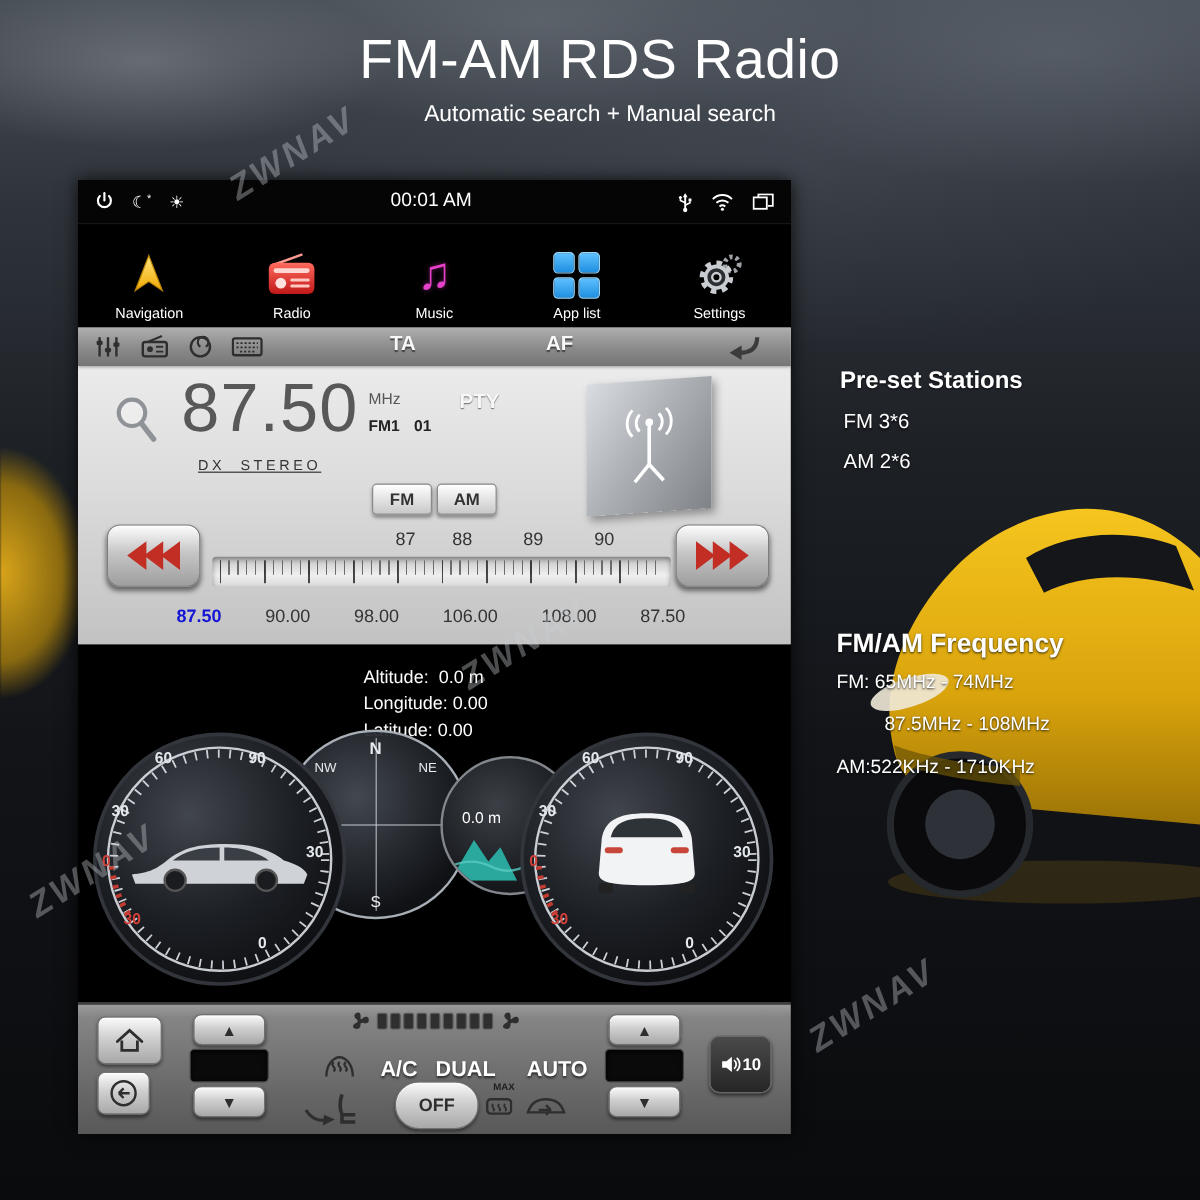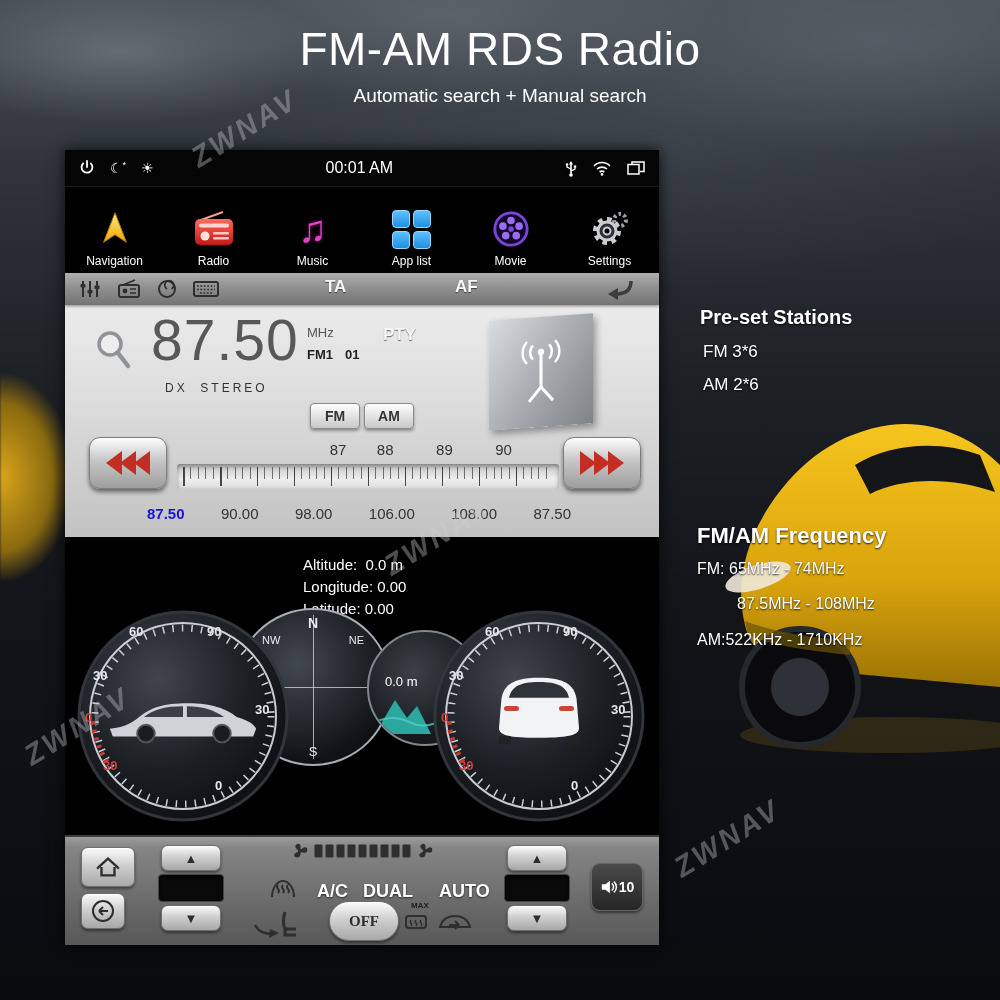--- a/index.html
+++ b/index.html
@@ -55,21 +55,21 @@
   .radio-toolbar{position:absolute;left:0;top:0;width:100%;height:32px;
     background:linear-gradient(180deg,#aeaeae,#8a8a8a 55%,#757575);box-shadow:0 1px 3px rgba(0,0,0,.45);}
   .tb-icons{position:absolute;left:14px;top:4px;height:24px;display:flex;gap:16px;align-items:center;}
   .tb-txt{position:absolute;top:4px;font-size:17px;font-weight:bold;color:#f8f8f8;text-shadow:0 1px 1px rgba(0,0,0,.55);cursor:pointer;}
   .tb-ta{left:260px;} .tb-pty{left:318px;margin-top:48px;} .tb-af{left:390px;}
   .tb-return{position:absolute;right:24px;top:5px;cursor:pointer;}
   .radio-search{position:absolute;left:28px;top:56px;cursor:pointer;}
   .radio-freq{position:absolute;left:86px;top:34px;font-size:57px;color:#585858;letter-spacing:1px;}
   .radio-unit{position:absolute;left:242px;top:52px;font-size:13px;color:#555;}
   .radio-band{position:absolute;left:242px;top:74px;font-size:13px;font-weight:bold;color:#222;display:flex;gap:12px;}
-  .radio-signal{position:absolute;left:100px;top:108px;font-size:12px;color:#333;letter-spacing:3px;white-space:pre;}
+  .radio-signal{position:absolute;left:100px;top:108px;font-size:12px;color:#333;letter-spacing:3px;white-space:pre;text-decoration:underline;}
   .antenna-tile{position:absolute;left:424px;top:44px;width:104px;height:110px;transform:skewY(-4deg);
     background:linear-gradient(125deg,#d9dce0 0%,#aeb2b7 45%,#7f8388 100%);box-shadow:3px 4px 7px rgba(0,0,0,.35);
     display:flex;align-items:center;justify-content:center;}
   .band-btn{position:absolute;top:130px;width:50px;height:26px;border:1px solid #8a8a8a;border-radius:4px;
     background:linear-gradient(180deg,#fff,#c8c8c8);box-shadow:0 2px 3px rgba(0,0,0,.35), inset 0 1px 0 #fff;
     font-size:14px;font-weight:bold;color:#333;display:flex;align-items:center;justify-content:center;cursor:pointer;}
   .fm-btn{left:245px;} .am-btn{left:299px;}
   .seek-btn{position:absolute;top:164px;width:78px;height:52px;border-radius:11px;border:1px solid #7d7d7d;
     background:linear-gradient(180deg,#fdfdfd,#c6c6c6 45%,#9e9e9e);box-shadow:0 3px 4px rgba(0,0,0,.5), inset 0 1px 0 #fff;
     display:flex;align-items:center;justify-content:center;cursor:pointer;}
@@ -128,21 +128,21 @@
   .cdisp{position:absolute;background:#0a0a0a;border:1px solid #444;border-radius:4px;box-shadow:inset 0 1px 4px #000;}
   .disp-l{left:93px;top:37px;width:66px;height:28px;} .disp-r{left:439px;top:37px;width:66px;height:28px;}
   .fan-row{position:absolute;left:226px;top:5px;display:flex;gap:5px;align-items:center;}
   .fan-segs{display:flex;gap:2px;}
   .fan-segs div{width:9px;height:14px;background:#2f2f2f;border:1px solid #5a5a5a;border-radius:2px;}
   .clabel{position:absolute;font-size:18px;font-weight:bold;color:#fff;text-shadow:0 1px 2px rgba(0,0,0,.65);cursor:pointer;}
   .lbl-ac{left:252px;top:44px;} .lbl-dual{left:298px;top:44px;} .lbl-auto{left:374px;top:44px;}
   .cicon{position:absolute;cursor:pointer;}
   .defrost{left:205px;top:40px;} .seat-vent{left:188px;top:72px;}
   .rear-defrost{left:340px;top:76px;} .recirc{left:372px;top:74px;}
-  .off-btn{left:264px;top:64px;width:70px;height:40px;border-radius:20px;font-size:15px;font-weight:bold;font-family:Liberation Serif, serif;}
+  .off-btn{left:264px;top:64px;width:70px;height:40px;border-radius:20px;font-size:15px;font-weight:bold;}
   .max-lbl{position:absolute;left:346px;top:64px;font-size:8px;font-weight:bold;color:#1e1e1e;}
   .vol-btn{left:526px;top:26px;width:52px;height:48px;border-radius:9px;border:1px solid #666;
     background:linear-gradient(180deg,#4a4a4a,#262626);box-shadow:0 2px 3px rgba(0,0,0,.5);
     display:flex;gap:1px;align-items:center;justify-content:center;position:absolute;cursor:pointer;}
   .vol-val{color:#fff;font-size:14px;font-weight:bold;}
 </style>
 </head>
 <body>
 
 <div class="stage">
@@ -260,34 +260,20 @@
       <div class="app">
         <span class="icon">
           <span class="grid4">
               <div></div>
               <div></div>
               <div></div>
               <div></div>
             </span>
           </span>
         <span class="label">App list</span>
-      </div>
-      <div class="app">
-        <span class="icon">
-          <svg width="38" height="38" viewBox="0 0 40 40">
-            <circle cx="20" cy="20" r="17" fill="#11082a" stroke="#7a45d8" stroke-width="3"></circle>
-            <circle cx="20" cy="11" r="4" fill="#9a6cf0"></circle>
-              <circle cx="28.5" cy="17" r="4" fill="#9a6cf0"></circle>
-            <circle cx="25.5" cy="27" r="4" fill="#9a6cf0"></circle>
-              <circle cx="14.5" cy="27" r="4" fill="#9a6cf0"></circle>
-            <circle cx="11.5" cy="17" r="4" fill="#9a6cf0"></circle>
-              <circle cx="20" cy="20" r="3" fill="#7a45d8"></circle>
-          </svg>
-          </span>
-        <span class="label">Movie</span>
       </div>
       <div class="app">
         <span class="icon">
           <svg width="40" height="40" viewBox="0 0 40 40">
             <circle cx="30" cy="11" r="6" fill="none" stroke="#9fa3a8" stroke-width="4" stroke-dasharray="2.6 2.6"></circle>
             <circle cx="17" cy="22" r="10.5" fill="none" stroke="#c9ccd0" stroke-width="7" stroke-dasharray="4.1 4.1"></circle>
             <circle cx="17" cy="22" r="9" fill="#2b2e33" stroke="#c9ccd0" stroke-width="3"></circle>
             <circle cx="17" cy="22" r="3.5" fill="#000" stroke="#c9ccd0" stroke-width="2"></circle>
           </svg>
           </span>

